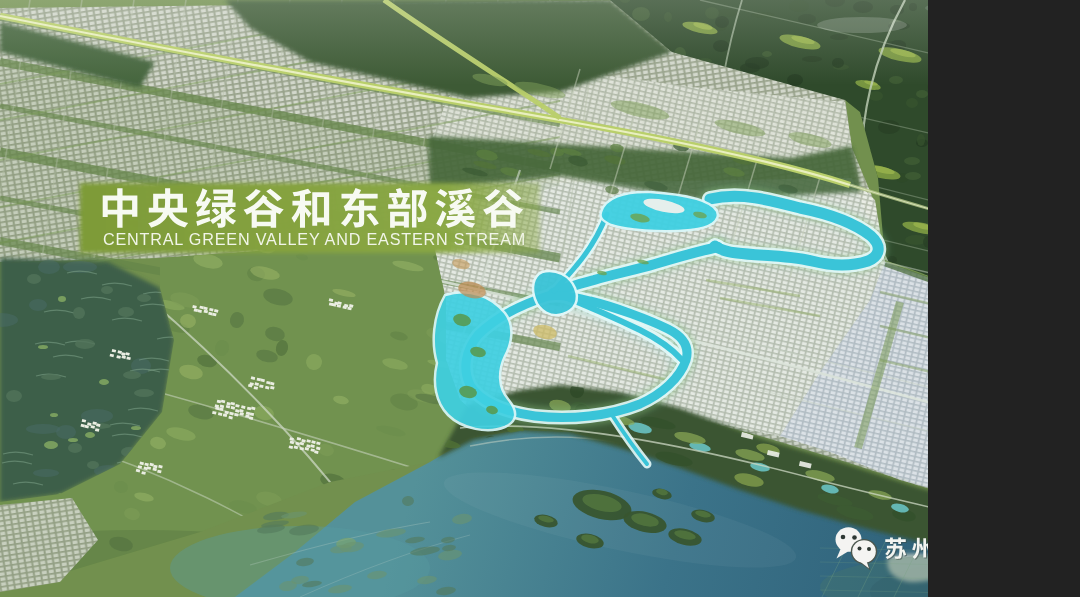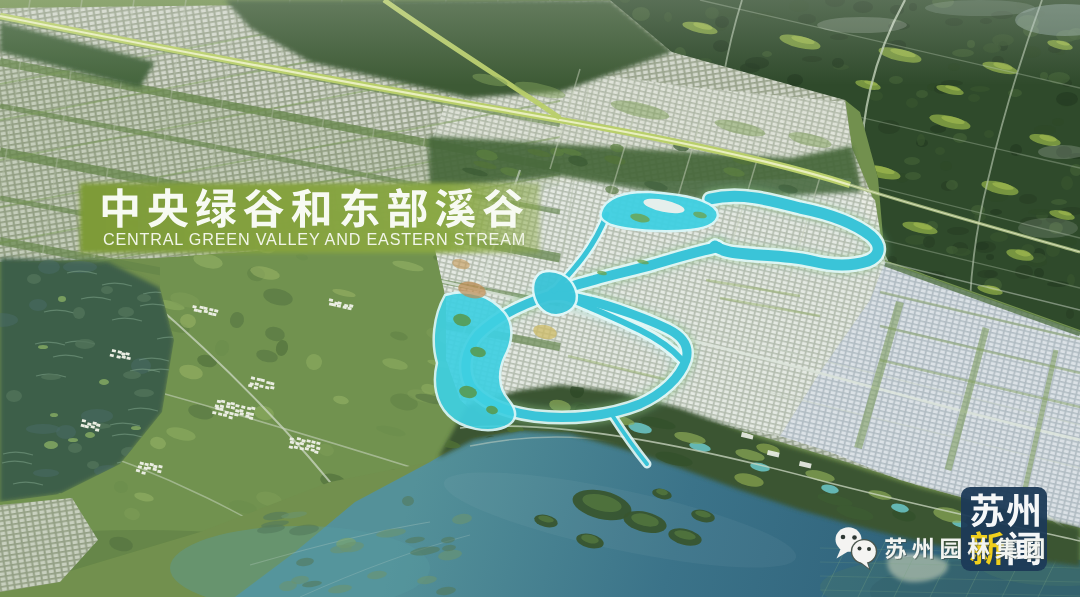--- a/index.html
+++ b/index.html
@@ -1,14 +1,14 @@
 <!DOCTYPE html>
 <html><head><meta charset="utf-8"><style>
 html,body{margin:0;padding:0;background:#222;}
-#stage{position:relative;width:1080px;height:597px;overflow:hidden;font-family:"Liberation Sans",sans-serif;}
+#stage{position:relative;width:928px;height:597px;overflow:hidden;font-family:"Liberation Sans",sans-serif;}
 </style></head><body>
 <div id="stage">
 <svg width="1080" height="597" viewBox="0 0 1080 597">
 <defs>
 <pattern id="cityA" width="7" height="5" patternUnits="userSpaceOnUse" patternTransform="rotate(-9)">
   <rect width="7" height="5" fill="#98a28b"></rect>
   <rect x="0.7" y="0.7" width="5" height="3.3" fill="#d2d7cb"></rect>
 </pattern>
 <pattern id="cityB" width="6.5" height="4.6" patternUnits="userSpaceOnUse" patternTransform="rotate(13)">
   <rect width="6.5" height="4.6" fill="#b6beae"></rect>

